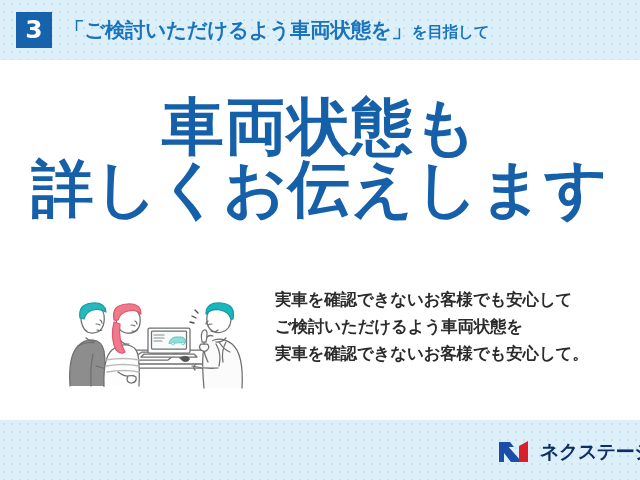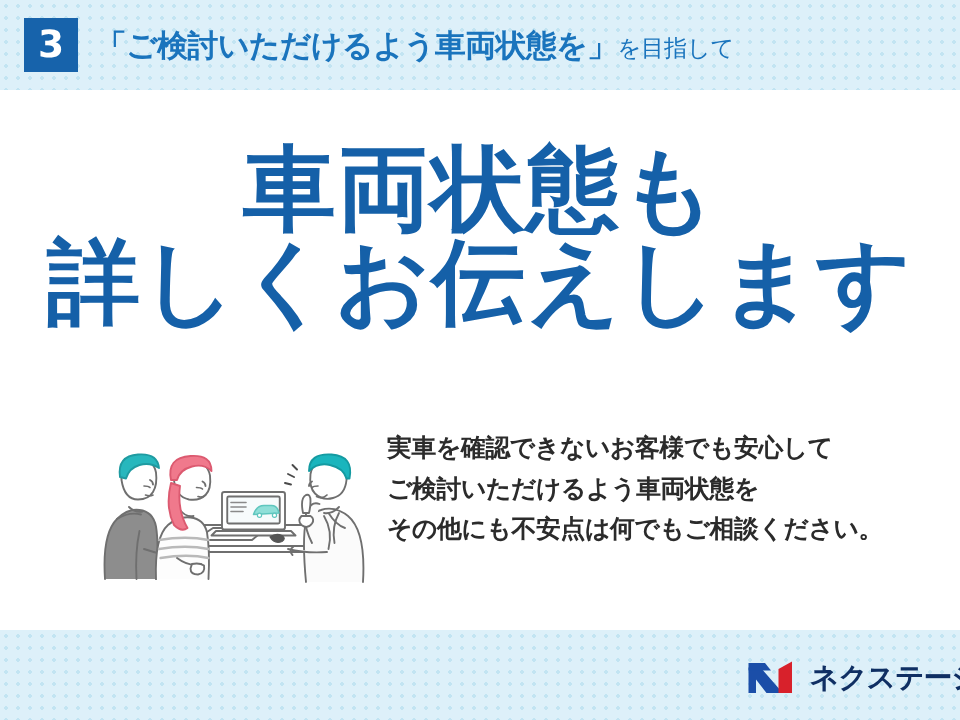--- a/index.html
+++ b/index.html
@@ -66,21 +66,21 @@
     display: flex;
     align-items: baseline;
   }
   #header-main {
     font-size: 20.5px;
     font-weight: bold;
     letter-spacing: -0.3px;
   }
   #header-suffix {
     font-size: 15.5px;
-    font-weight: normal;
+    font-weight: bold;
     letter-spacing: -0.2px;
   }
 
   
   #headline {
     position: absolute;
     top: 96px;
     left: 0;
     width: 640px;
     text-align: center;
@@ -93,21 +93,21 @@
     letter-spacing: 1px;
     white-space: nowrap;
   }
   #headline-line-1 { font-size: 62px; }
   #headline-line-2 { font-size: 62px; }
 
   
   #body-copy {
     position: absolute;
     top: 286px;
-    left: 258px;
+    left: 275px;
     width: 360px;
     color: #2b2b2b;
     font-size: 16.5px;
     font-weight: bold;
     line-height: 27px;
     letter-spacing: -0.2px;
     white-space: nowrap;
   }
   #body-copy div { white-space: nowrap; }
 
@@ -256,21 +256,21 @@
           <path d="M134 46 l4 1"></path>
           <path d="M139 34 l3 3"></path>
         </g>
       </g>
     </svg>
   </div>
 
   <div id="body-copy">
     <div>実車を確認できないお客様でも安心して</div>
     <div>ご検討いただけるよう車両状態を</div>
-    <div>その他にも不安点は何でもご相談ください。</div>
+    <div>実車を確認できないお客様でも安心して。</div>
   </div>
 
   <div class="dot-band" id="footer-band"></div>
 
   <div id="logo-lockup">
     <div id="logo-mark">
       <svg width="36" height="26" viewBox="0 0 36 26" xmlns="http://www.w3.org/2000/svg">
 
         <path d="M2 23 L2 6 L10 6 L24 22 L24 23 L14 23 L7 14 L7 23 Z" fill="#1b4ea8"></path>
 

